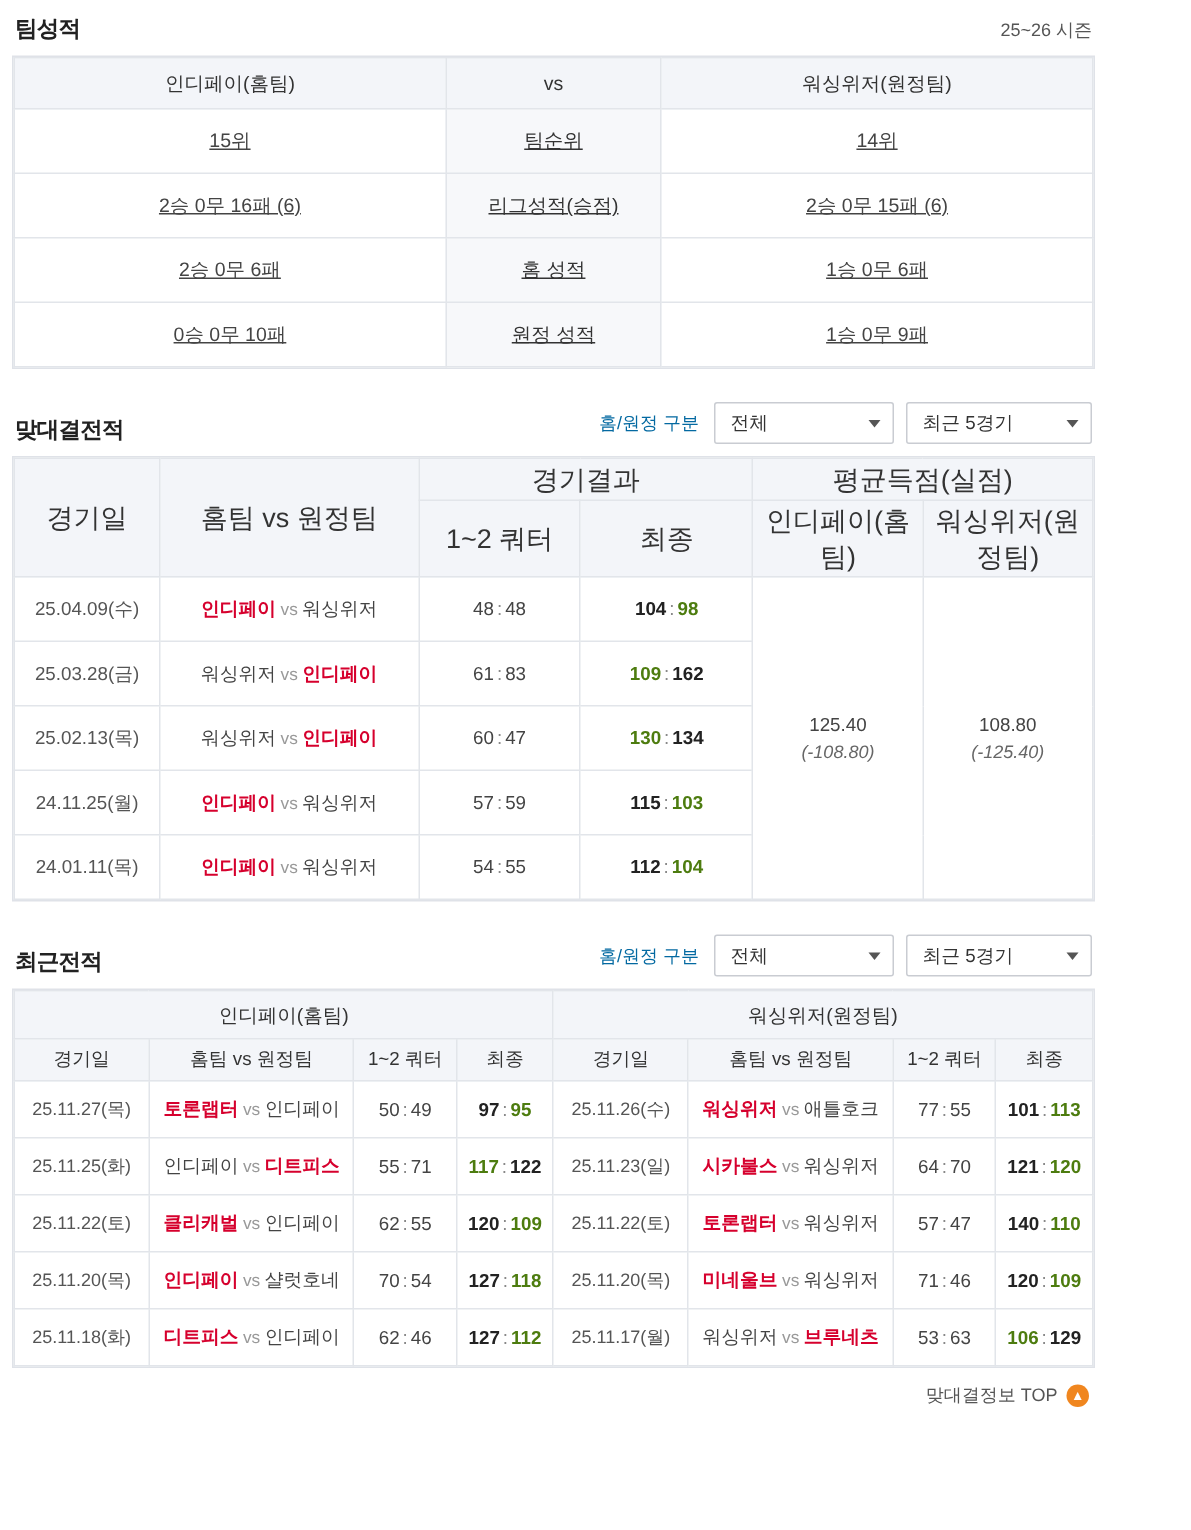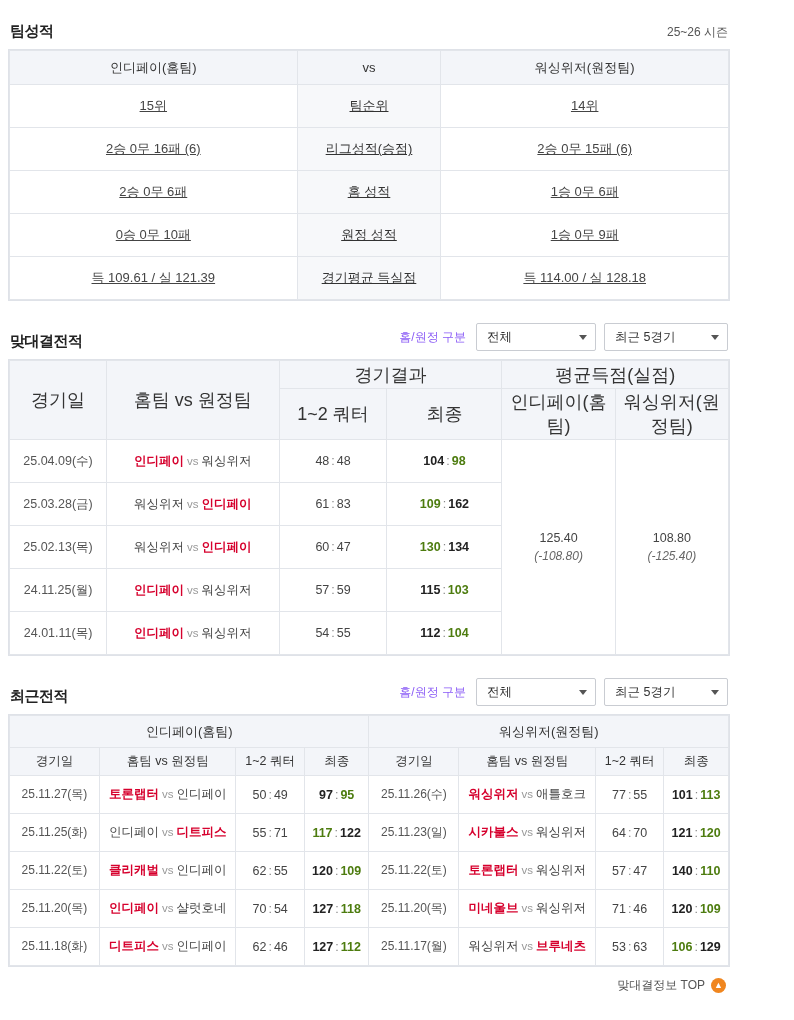--- a/index.html
+++ b/index.html
@@ -7,21 +7,21 @@
     margin: 0; padding: 0;
     background: #ffffff;
     font-family: "Liberation Sans", sans-serif;
   }
   body {
     width: 794px;
     min-height: 1020px;
     color: #333;
     font-size: 13px;
   }
-  .page { width: 738px; padding: 12px 8px; }
+  .page { width: 738px; padding: 0 8px; }
 
   
   .sec-head {
     display: flex;
     align-items: flex-end;
     justify-content: space-between;
     padding: 10px 2px 8px 2px;
   }
   .sec-title {
     font-size: 15px;
@@ -33,21 +33,21 @@
     font-size: 12px;
     color: #555;
   }
   .sec-head-controls {
     display: flex;
     align-items: center;
     gap: 8px;
   }
   .ctrl-label {
     font-size: 12px;
-    color: #8b5cf6;
+    color: #0369a1;
     margin-right: 2px;
   }
   .select-box {
     position: relative;
     display: inline-flex;
     align-items: center;
     height: 28px;
     min-width: 120px;
     border: 1px solid #c9ccd2;
     background: #fff;
@@ -195,25 +195,20 @@
         </tr>
         <tr>
           <td>2승 0무 6패</td>
           <td class="mid">홈 성적</td>
           <td>1승 0무 6패</td>
         </tr>
         <tr>
           <td>0승 0무 10패</td>
           <td class="mid">원정 성적</td>
           <td>1승 0무 9패</td>
-        </tr>
-        <tr>
-          <td>득 109.61 / 실 121.39</td>
-          <td class="mid">경기평균 득실점</td>
-          <td>득 114.00 / 실 128.18</td>
         </tr>
       </tbody>
     </table>
   </div>
 
   <div class="spacer"></div>
 
   <div class="sec-head">
     <div class="sec-title">맞대결전적</div>
     <div class="sec-head-controls">

